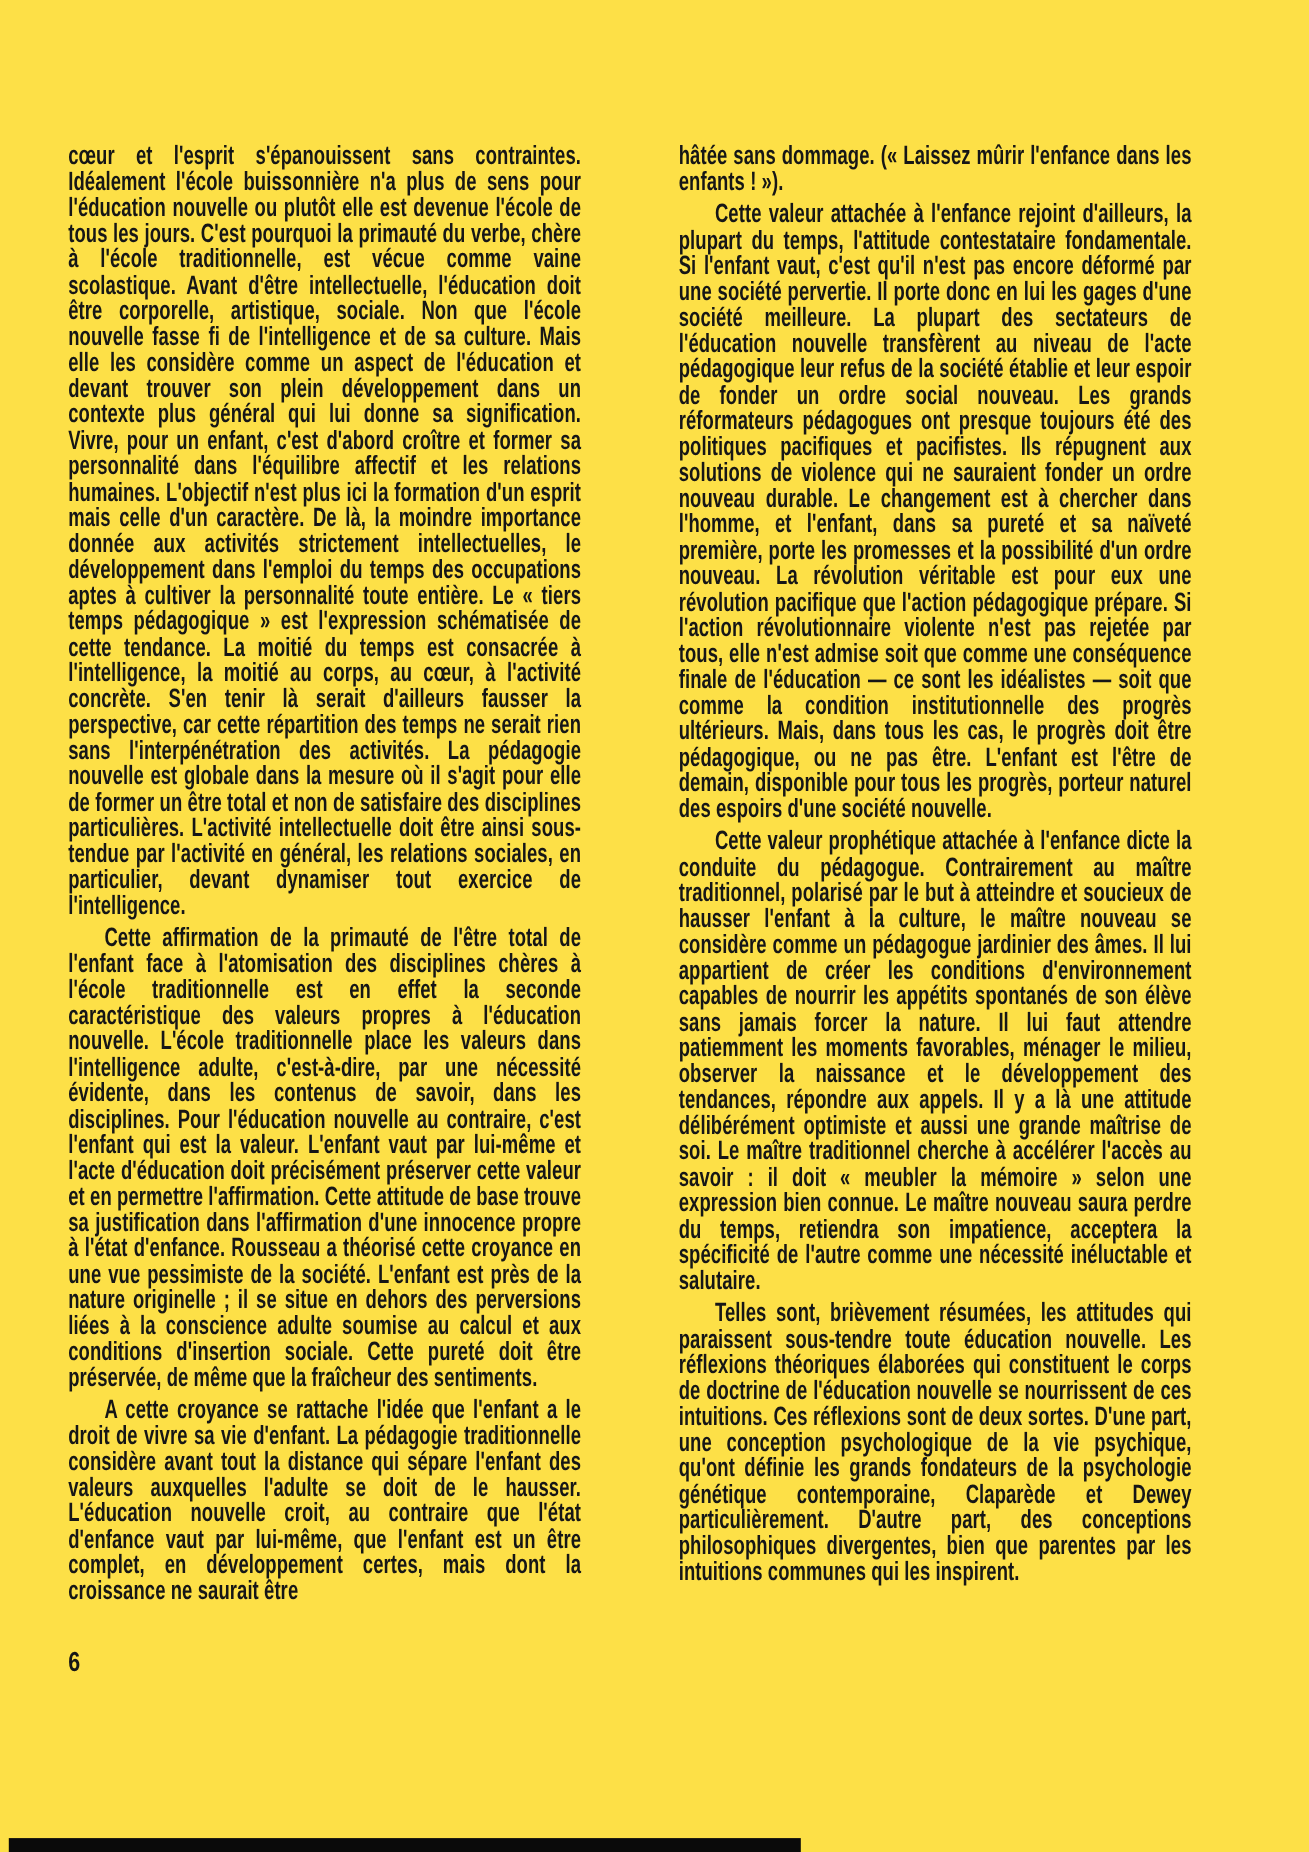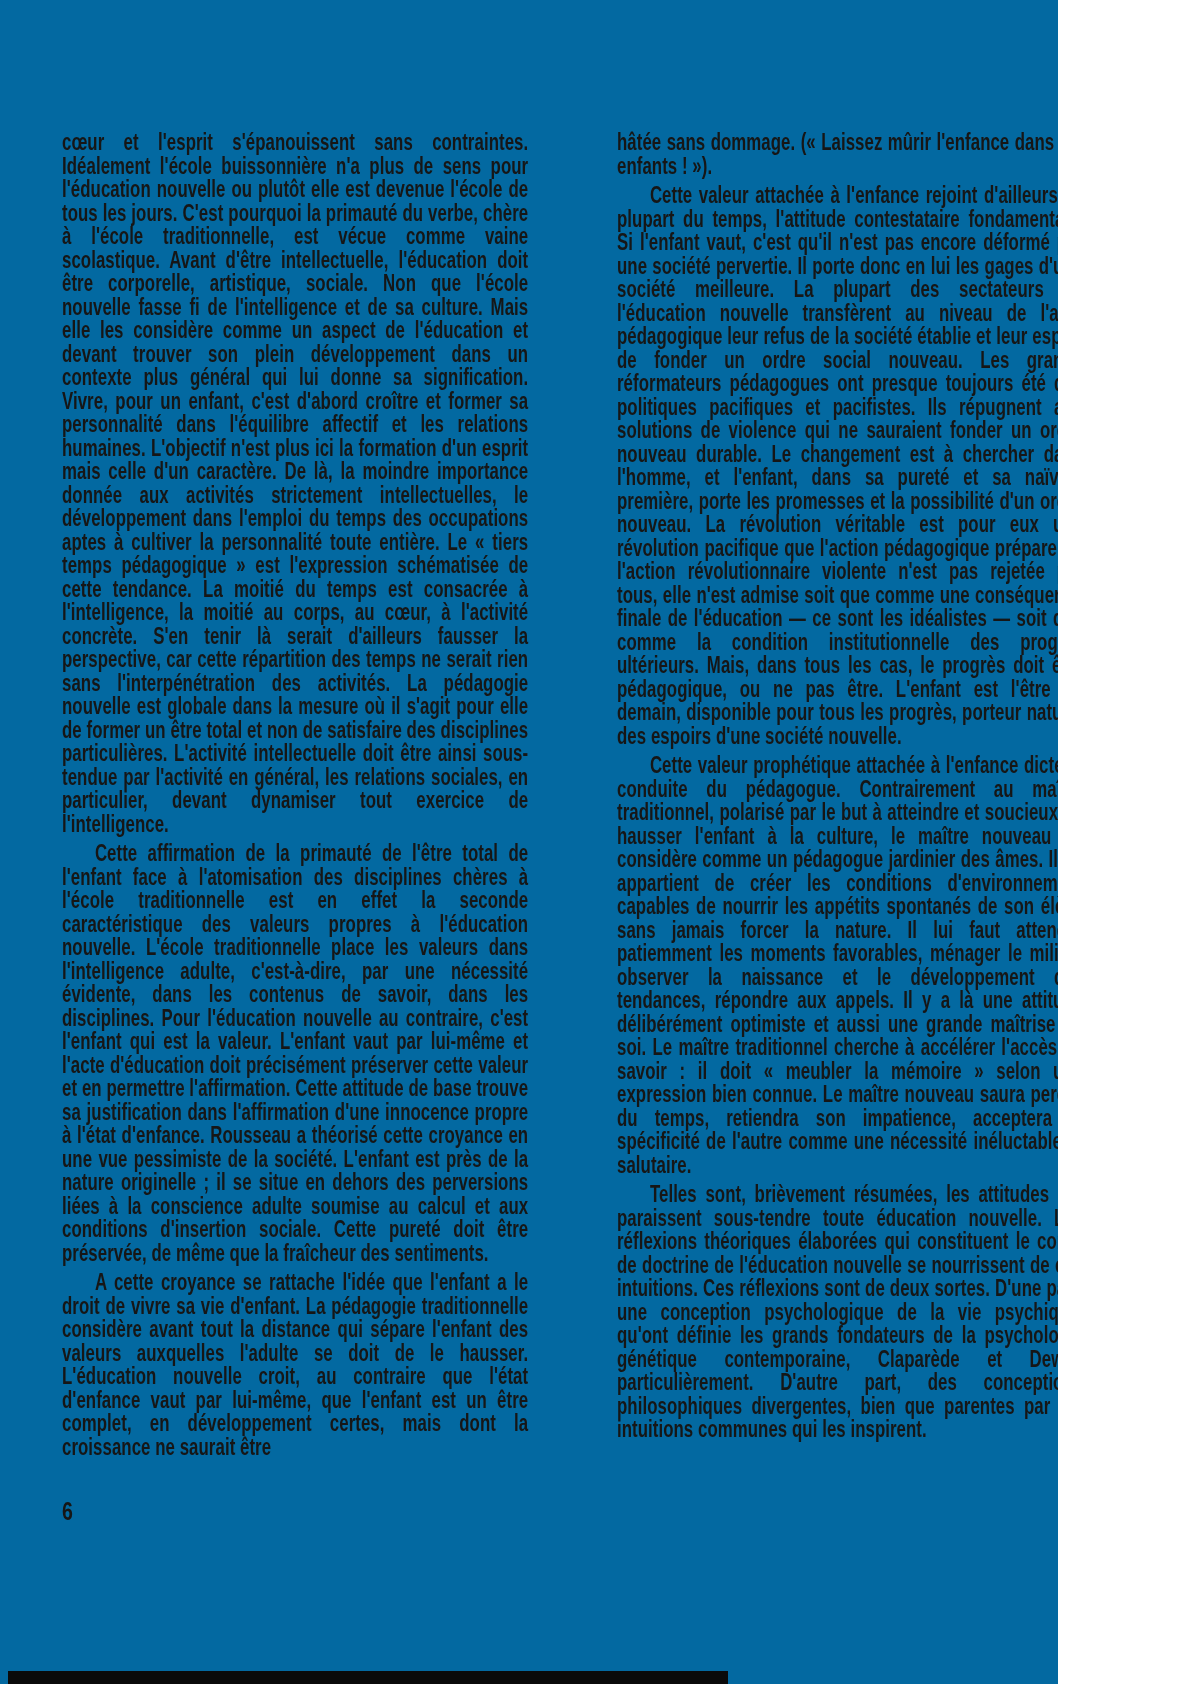--- a/index.html
+++ b/index.html
@@ -2,23 +2,23 @@
 <html lang="fr"><head>
 <meta charset="utf-8">
 <style>
   html, body {
     margin: 0;
     padding: 0;
     background: #ffffff;
   }
   .page {
     position: relative;
-    width: 1058px;
+    width: 1190px;
     height: 1684px;
-    background: #0369a1;
+    background: #fde047;
     overflow: hidden;
     font-family: "Liberation Sans", "DejaVu Sans", sans-serif;
     color: #161616;
   }
   
   .col {
     position: absolute;
     top: 130px;
     width: 666px;
     transform: scaleX(0.70);

